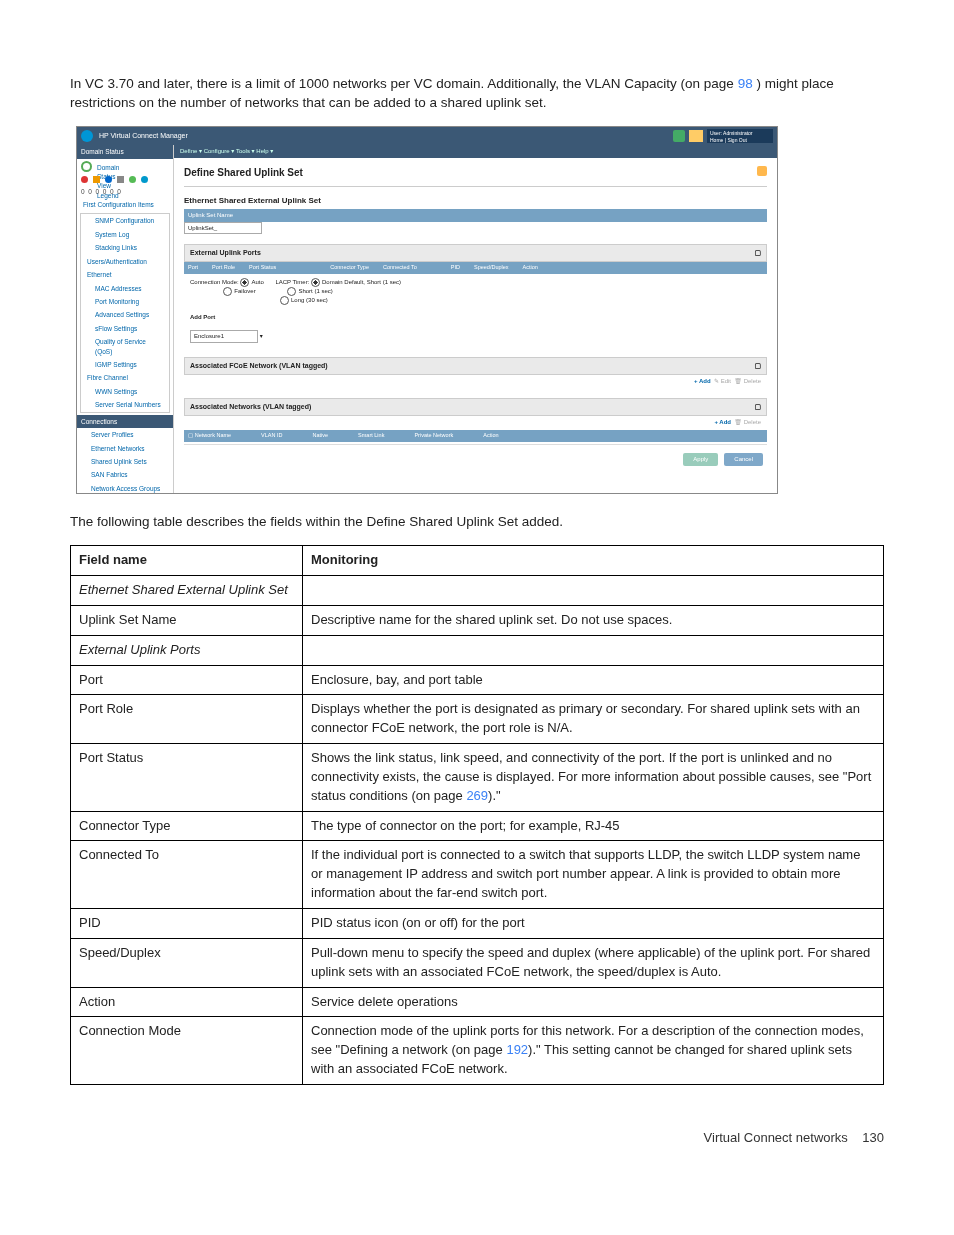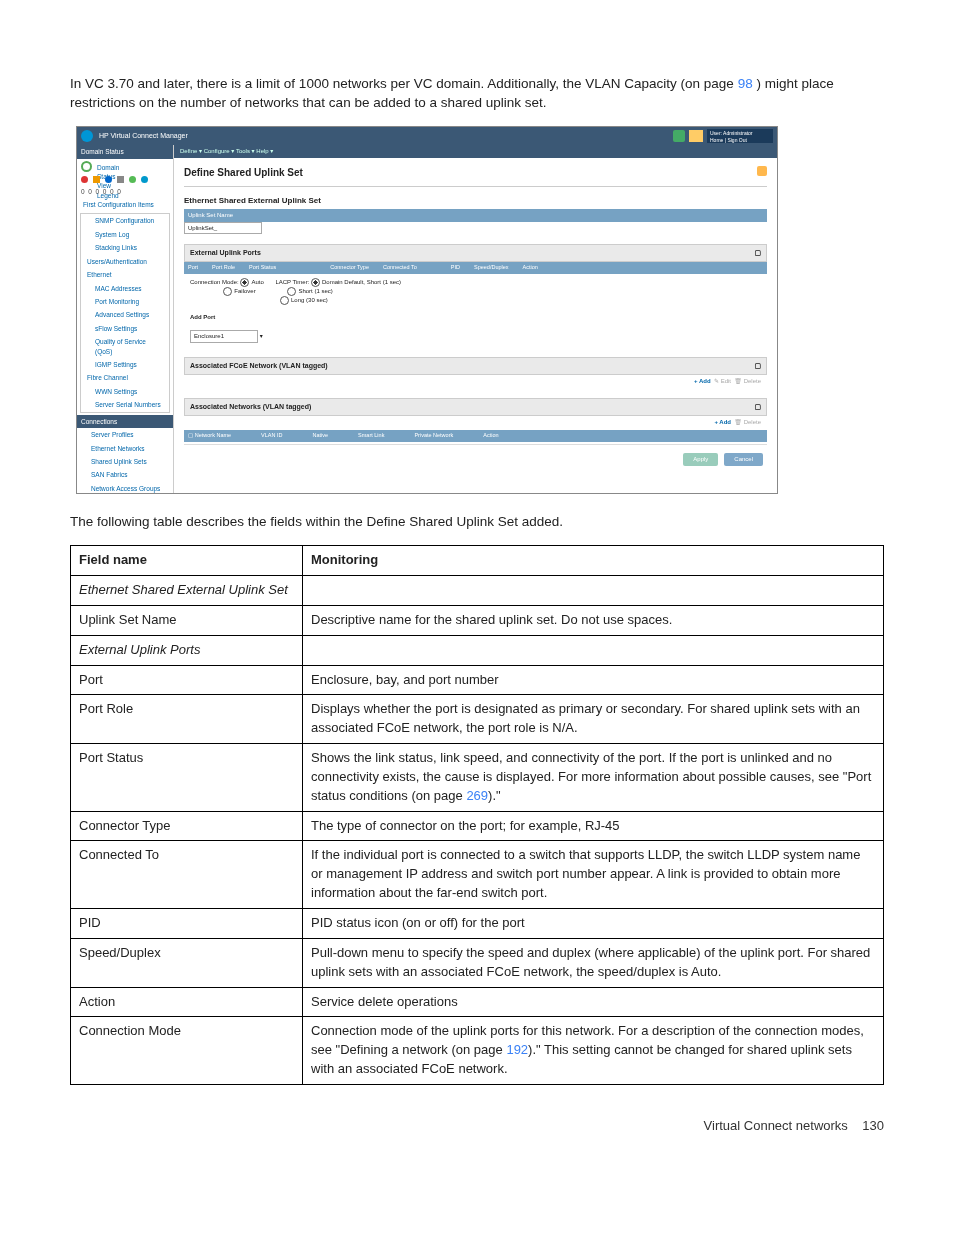--- a/index.html
+++ b/index.html
@@ -90,21 +90,21 @@
   }
   table.desc th {
     font-weight: bold;
   }
   table.desc .section-row td {
     font-style: italic;
   }
   .footer {
     text-align: right;
     font-size: 13px;
-    margin-top: 32px;
+    margin-top: 44px;
     color:#333;
   }
 </style>
 </head>
 <body>
 
 <p>
   <span>In VC 3.70 and later, there is a limit of 1000 networks per VC domain. Additionally, the VLAN Capacity (on page </span>
   <a class="link">98</a>
   <span>) might place restrictions on the number of networks that can be added to a shared uplink set.</span>
@@ -266,25 +266,25 @@
       <tr>
         <td>Uplink Set Name</td>
         <td>Descriptive name for the shared uplink set. Do not use spaces.</td>
       </tr>
       <tr class="section-row">
         <td style="font-style: italic;">External Uplink Ports</td>
         <td></td>
       </tr>
       <tr>
         <td>Port</td>
-        <td>Enclosure, bay, and port number</td>
+        <td>Enclosure, bay, and port table</td>
       </tr>
       <tr>
         <td>Port Role</td>
-        <td>Displays whether the port is designated as primary or secondary. For shared uplink sets with an associated FCoE network, the port role is N/A.</td>
+        <td>Displays whether the port is designated as primary or secondary. For shared uplink sets with an connector FCoE network, the port role is N/A.</td>
       </tr>
       <tr>
         <td>Port Status</td>
         <td>Shows the link status, link speed, and connectivity of the port. If the port is unlinked and no connectivity exists, the cause is displayed. For more information about possible causes, see "Port status conditions (on page <a class="link">269</a>)."</td>
       </tr>
       <tr>
         <td>Connector Type</td>
         <td>The type of connector on the port; for example, RJ-45</td>
       </tr>
       <tr>

